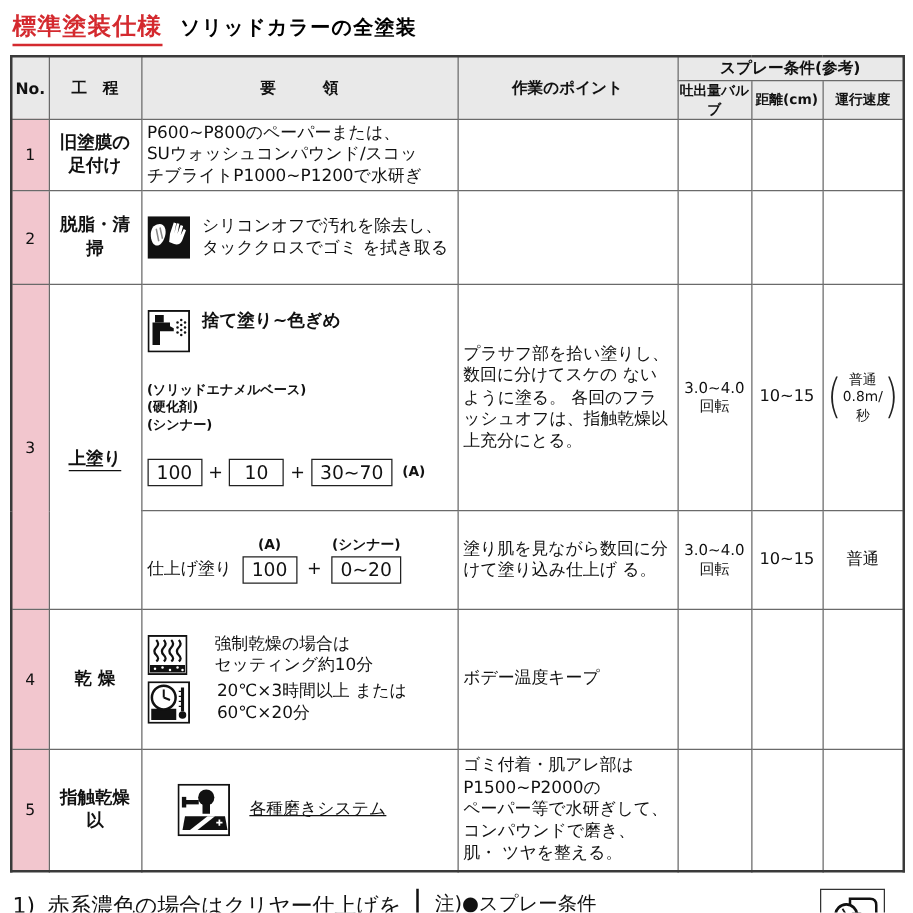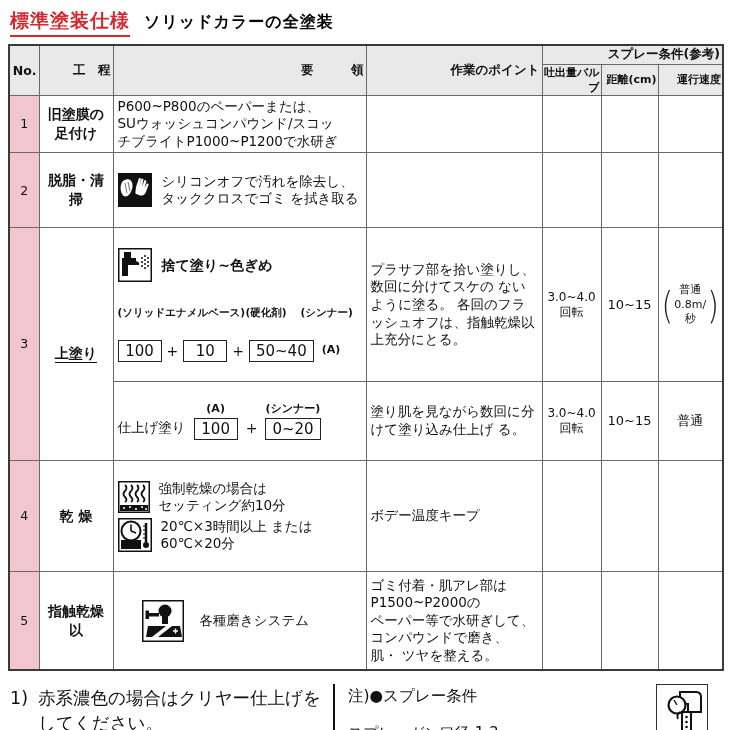--- a/index.html
+++ b/index.html
@@ -15,61 +15,61 @@
   .title-row { display:flex; align-items:baseline; gap:14px; margin:2px 0 7px 2px; }
   .title-red {
     font-size:19px; font-weight:bold; color:#d42a2f;
     border-bottom:2.5px solid #d42a2f; padding-bottom:1px; letter-spacing:1px;
   }
   .title-black { font-size:16px; font-weight:bold; color:#000; letter-spacing:1px; }
 
   
   table.spec { border-collapse:collapse; table-layout:fixed; width:714px; border:2px solid #3a3a3a; }
   table.spec th, table.spec td { border:1px solid #6a6a6a; padding:2px 4px; vertical-align:middle; }
-  thead th { background:#e9e9e9; font-weight:bold; text-align:right; }
+  thead th { background:#e9e9e9; font-weight:bold; text-align:center; }
   tr.h1 { height:19px; } tr.h1 th { font-size:12.5px; padding:0 2px; }
   tr.h2 { height:23px; } tr.h2 th { font-size:11px; padding:0 1px; }
   th.spray-h { font-size:11px; }
   th.no-h { font-size:11.5px; }
 
   td.no { background:#f2c6ce; text-align:center; font-size:12.5px; }
   td.process { text-align:center; font-size:14px; font-weight:bold; white-space:pre-line; line-height:1.35; }
   td.procedure { font-size:13.5px; line-height:1.3; padding:3px 7px; white-space:pre-line; }
   td.points { font-size:13.5px; line-height:1.3; padding:3px 7px; white-space:pre-line; }
   td.spray { text-align:center; font-size:12px; line-height:1.25; white-space:pre-line; padding:1px; }
 
   tr.r1 { height:57px; } tr.r2 { height:41px; } tr.r3a { height:100px; }
   tr.r3b { height:67px; } tr.r4 { height:87px; } tr.r5 { height:98px; }
 
   .uline { border-bottom:1.5px solid #111; padding-bottom:1px; }
 
   .icon-text { display:flex; align-items:center; gap:10px; }
   .icon-box { flex:0 0 auto; display:inline-flex; }
 
   
-  .flow-title { display:flex; align-items:center; gap:10px; font-size:14px; font-weight:bold; }
-  .mix-labels { display:flex; font-size:10.5px; margin:7px 0 2px 0; white-space:nowrap; font-weight:bold;}
+  .flow-title { display:flex; align-items:flex-start; gap:10px; font-size:14px; font-weight:bold; }
+  .mix-labels { display:flex; font-size:10.5px; margin:7px 0 2px 0; white-space:nowrap; font-weight:bold;flex-direction:column;}
   .ml1 { width:128px; } .ml2 { width:55px; } .ml3 { width:60px; }
   .mix-row { display:flex; align-items:center; gap:5px; font-size:14px; }
   .mix-box { border:1.5px solid #222; text-align:center; font-size:15px; padding:0 6px; min-width:44px; line-height:20px; }
   .mix-suffix { font-size:11px; font-weight:bold; margin-left:3px; }
   .finish-wrap { display:flex; align-items:flex-end; gap:8px; }
   .finish-title { font-size:13.5px; font-weight:normal; padding-bottom:3px; }
   .col-lab { display:flex; flex-direction:column; align-items:center; }
   .col-lab .lab { font-size:11px; font-weight:bold; margin-bottom:2px; }
   .plus-low { padding-bottom:3px; font-size:14px; }
 
   
   .paren-wrap { display:flex; align-items:center; justify-content:center; gap:1px; }
   .big-paren { font-size:30px; font-weight:200; color:#222; line-height:1; transform:scaleY(1.25); }
   .paren-body { font-size:11px; line-height:1.3; white-space:pre-line; }
 
   
   .dry-lines { display:flex; flex-direction:column; gap:4px; }
-  .dry-line { display:flex; align-items:center; gap:9px; font-size:13.5px; line-height:1.25; white-space:pre-line; }
+  .dry-line { display:flex; align-items:center; gap:22px; font-size:13.5px; line-height:1.25; white-space:pre-line; }
 
   
   .bottom { display:flex; margin-top:13px; align-items:stretch; }
   .notes-left { width:327px; border-right:2px solid #111; padding:2px 4px 14px 2px; }
   .note { display:flex; font-size:17.5px; line-height:1.45; margin-bottom:22px; }
   .note .num { width:28px; flex:0 0 auto; }
   .note .txt { white-space:pre-line; }
   .notes-right { flex:1; padding:2px 0 0 13px; position:relative; font-size:15px; }
   .nr-heading { font-size:15.5px; }
   .nr-lines { margin-top:16px; line-height:1.42; white-space:pre-line; }
@@ -181,21 +181,21 @@
           <div class="mix-labels">
             <span class="ml1">(ソリッドエナメルベース)</span>
             <span class="ml2">(硬化剤)</span>
             <span class="ml3">(シンナー)</span>
           </div>
           <div class="mix-row">
             <span class="mix-box">100</span>
             <span>+</span>
             <span class="mix-box">10</span>
             <span>+</span>
-            <span class="mix-box">50~40</span>
+            <span class="mix-box">30~70</span>
             <span class="mix-suffix">(A)</span>
           </div>
         </td>
         <td class="points">プラサフ部を拾い塗りし、
 数回に分けてスケの ない
 ように塗る。 各回のフラ
 ッシュオフは、指触乾燥以
 上充分にとる。</td>
         <td class="spray">3.0~4.0
 回転</td>
@@ -281,21 +281,21 @@
         <td class="points">ボデー温度キープ</td>
         <td class="spray"></td>
         <td class="spray"></td>
         <td class="spray"></td>
       </tr>
 
       <tr class="r5">
         <td class="no">5</td>
         <td class="process">指触乾燥以</td>
         <td class="procedure">
-          <div class="icon-text" style="gap:16px; padding-left:24px;">
+          <div class="icon-text" style="gap:16px; padding-left:24px;text-decoration:underline;">
             <span class="icon-box">
               <svg width="42" height="42" viewBox="0 0 42 42">
                   <rect x="0.75" y="0.75" width="40.5" height="40.5" fill="#fff" stroke="#111" stroke-width="1.5"></rect>
                   <circle cx="23" cy="11" r="6.5" fill="#111"></circle>
                   <rect x="20" y="16" width="6" height="8" fill="#111"></rect>
                   <rect x="5" y="13" width="12" height="3.5" fill="#111"></rect>
                   <rect x="3.5" y="10.5" width="3.5" height="8.5" fill="#111"></rect>
                   <path d="M6,26 L38,26 L40,37 L4,37 Z" fill="#111"></path>
                   <path d="M10,37 L24,26 L30,26 L16,37 Z" fill="#fff"></path>
                   <g stroke="#111" stroke-width="1.6">

